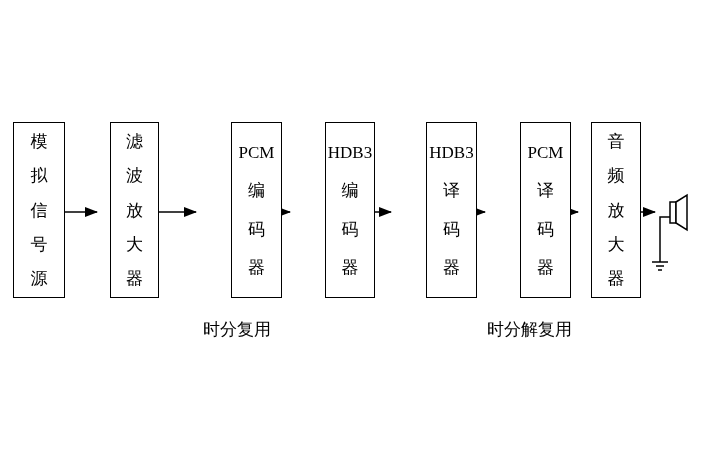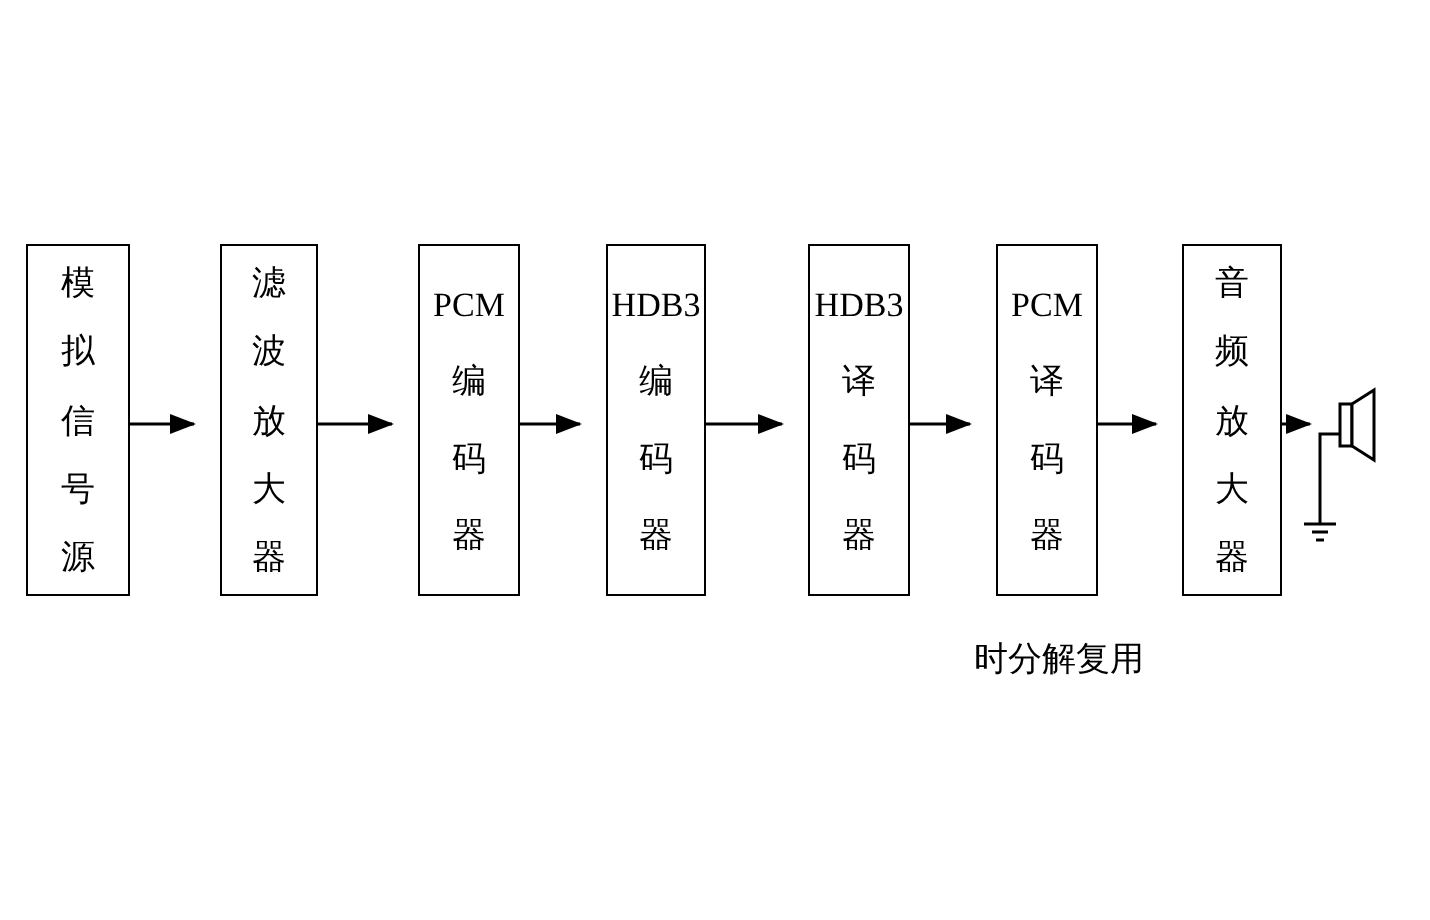--- a/index.html
+++ b/index.html
@@ -30,20 +30,21 @@
     background: #ffffff;
     box-sizing: border-box;
     display: flex;
     flex-direction: column;
     justify-content: space-between;
     align-items: center;
     padding: 10px 0;
   }
   .box.lines4 {
     padding: 21px 0;
+    margin-left: 22px;
   }
   .box-line {
     font-size: 17px;
     line-height: 1;
     color: #000000;
     white-space: nowrap;
     letter-spacing: 0;
   }
   .b1 { left: 13px;  width: 52px; }
   .b2 { left: 110px; width: 49px; }
@@ -144,16 +145,17 @@
       <div class="box-line">器</div>
     </div>
   <div class="box b7 lines5">
       <div class="box-line">音</div>
       <div class="box-line">频</div>
       <div class="box-line">放</div>
       <div class="box-line">大</div>
       <div class="box-line">器</div>
     </div>
 
+  <div class="flow-label label-tdm">时分复用</div>
   <div class="flow-label label-tddm">时分解复用</div>
 
 
 </div>
 
 </body></html>

